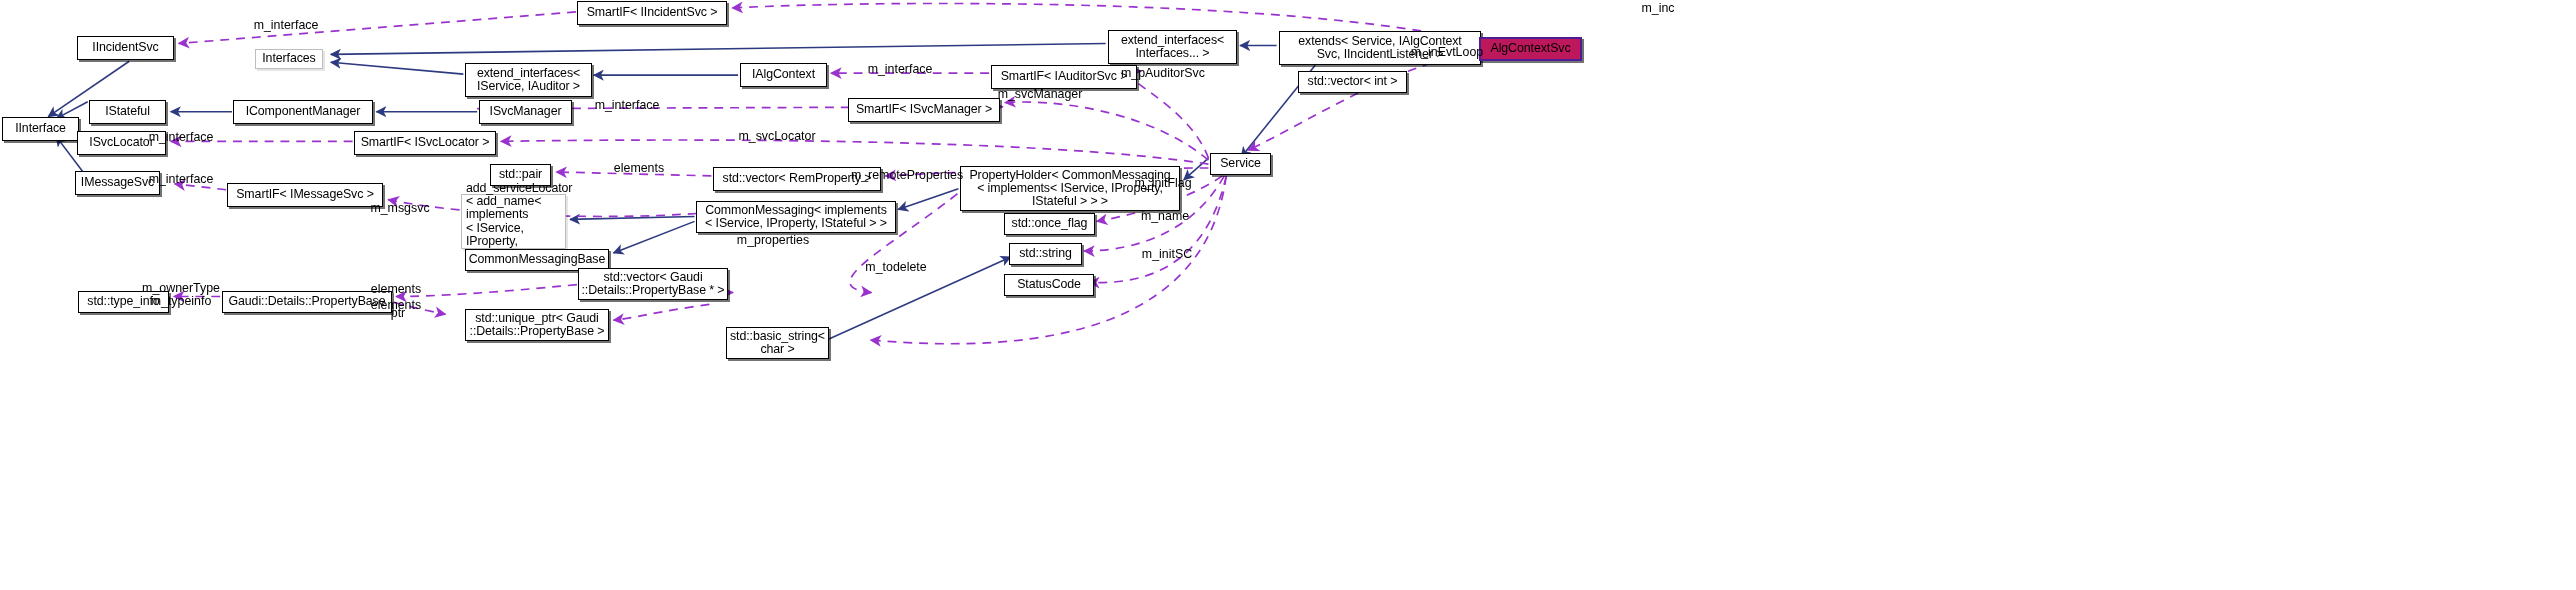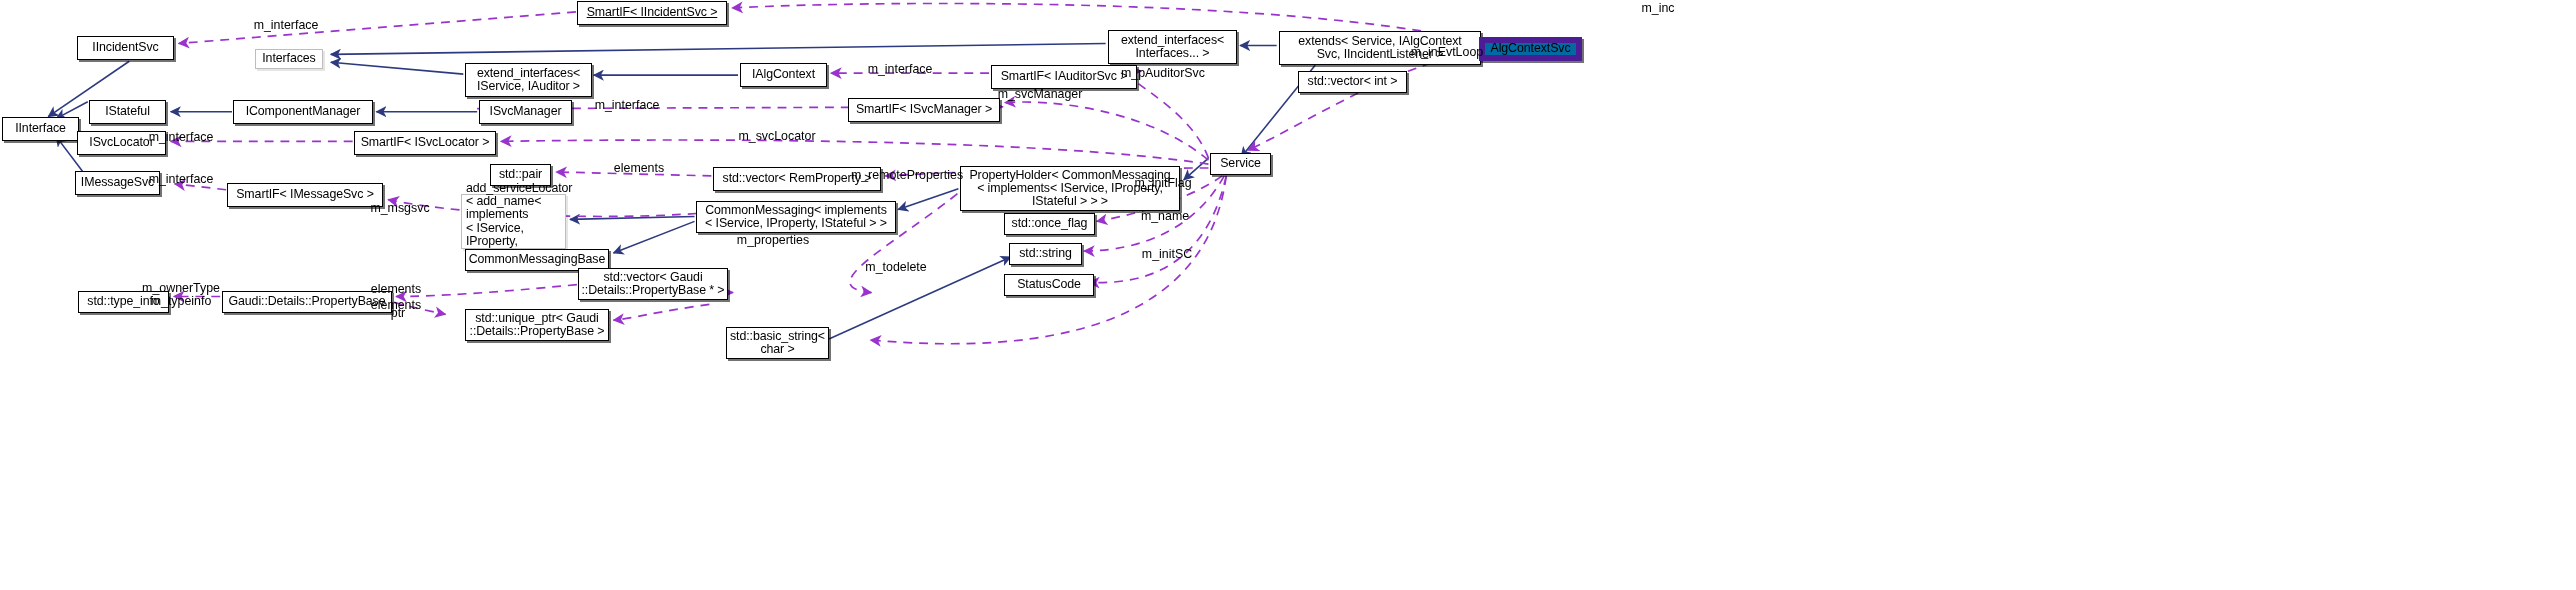--- a/index.html
+++ b/index.html
@@ -4,21 +4,21 @@
 <style>
   html,body{margin:0;padding:0;background:#ffffff;}
   body{font-family:"Liberation Sans",sans-serif;}
   #canvas{position:relative;width:2576px;height:590px;background:#fff;overflow:hidden;}
   svg.edges{position:absolute;left:0;top:0;width:2576px;height:590px;}
   .node{position:absolute;box-sizing:border-box;display:flex;align-items:center;justify-content:center;
         text-align:center;background:#ffffff;border:1px solid #000;color:#000;
         font-family:"Liberation Sans",sans-serif;font-size:12.4px;line-height:13.3px;
         box-shadow:2px 2px 0 0 rgba(0,0,0,0.55);letter-spacing:-0.1px;white-space:pre-line;}
   .node.faint{border:1px solid #bdbdbd;box-shadow:2px 2px 0 0 rgba(0,0,0,0.10);}
-  .node.current{background:#0369a1;border:6px solid #4c1d95;}
+  .node.current{background:#be185d;border:2px solid #4c1d95;}
   .node.lefttext{justify-content:flex-start;text-align:left;padding-left:4px;}
   .edge-label{position:absolute;font-family:"Liberation Sans",sans-serif;font-size:12.4px;
         color:#000;white-space:pre-line;line-height:13px;text-align:center;transform:translateX(-50%);}
 </style>
 </head>
 <body>
 
 <div id="canvas">
 
   <svg class="edges" viewBox="0 0 2605 597">
@@ -85,21 +85,21 @@
     <div class="node" style="left: 77px; top: 131px; width: 89px; height: 24px;">ISvcLocator</div>
     <div class="node" style="left: 75px; top: 171px; width: 85px; height: 24px;">IMessageSvc</div>
     <div class="node" style="left: 233px; top: 100px; width: 140px; height: 24px;">IComponentManager</div>
     <div class="node" style="left: 479px; top: 100px; width: 93px; height: 24px;">ISvcManager</div>
     <div class="node" style="left: 354px; top: 131px; width: 142px; height: 24px;">SmartIF&lt; ISvcLocator &gt;</div>
     <div class="node" style="left: 227px; top: 183px; width: 156px; height: 24px;">SmartIF&lt; IMessageSvc &gt;</div>
     <div class="node" style="left: 465px; top: 63px; width: 127px; height: 34px;">extend_interfaces&lt;
 IService, IAuditor &gt;</div>
     <div class="node" style="left: 740px; top: 63px; width: 87px; height: 24px;">IAlgContext</div>
     <div class="node" style="left: 848px; top: 98px; width: 152px; height: 24px;">SmartIF&lt; ISvcManager &gt;</div>
-    <div class="node" style="left: 577px; top: 1px; width: 150px; height: 24px; text-decoration: underline;">SmartIF&lt; IIncidentSvc &gt;</div>
+    <div class="node" style="left: 577px; top: 1px; width: 150px; height: 24px;">SmartIF&lt; IIncidentSvc &gt;</div>
     <div class="node" style="left: 991px; top: 65px; width: 146px; height: 24px;">SmartIF&lt; IAuditorSvc &gt;</div>
     <div class="node" style="left: 1108px; top: 30px; width: 129px; height: 34px;">extend_interfaces&lt;
 Interfaces... &gt;</div>
     <div class="node" style="left: 1279px; top: 31px; width: 202px; height: 34px;">extends&lt; Service, IAlgContext
 Svc, IIncidentListener &gt;</div>
     <div class="node current" style="left: 1479px; top: 37px; width: 103px; height: 24px;">AlgContextSvc</div>
     <div class="node" style="left: 1298px; top: 71px; width: 109px; height: 22px;">std::vector&lt; int &gt;</div>
     <div class="node" style="left: 490px; top: 164px; width: 61px; height: 22px;">std::pair</div>
     <div class="node" style="left: 713px; top: 167px; width: 168px; height: 24px;">std::vector&lt; RemProperty &gt;</div>
     <div class="node" style="left: 960px; top: 166px; width: 220px; height: 45px;">PropertyHolder&lt; CommonMessaging

